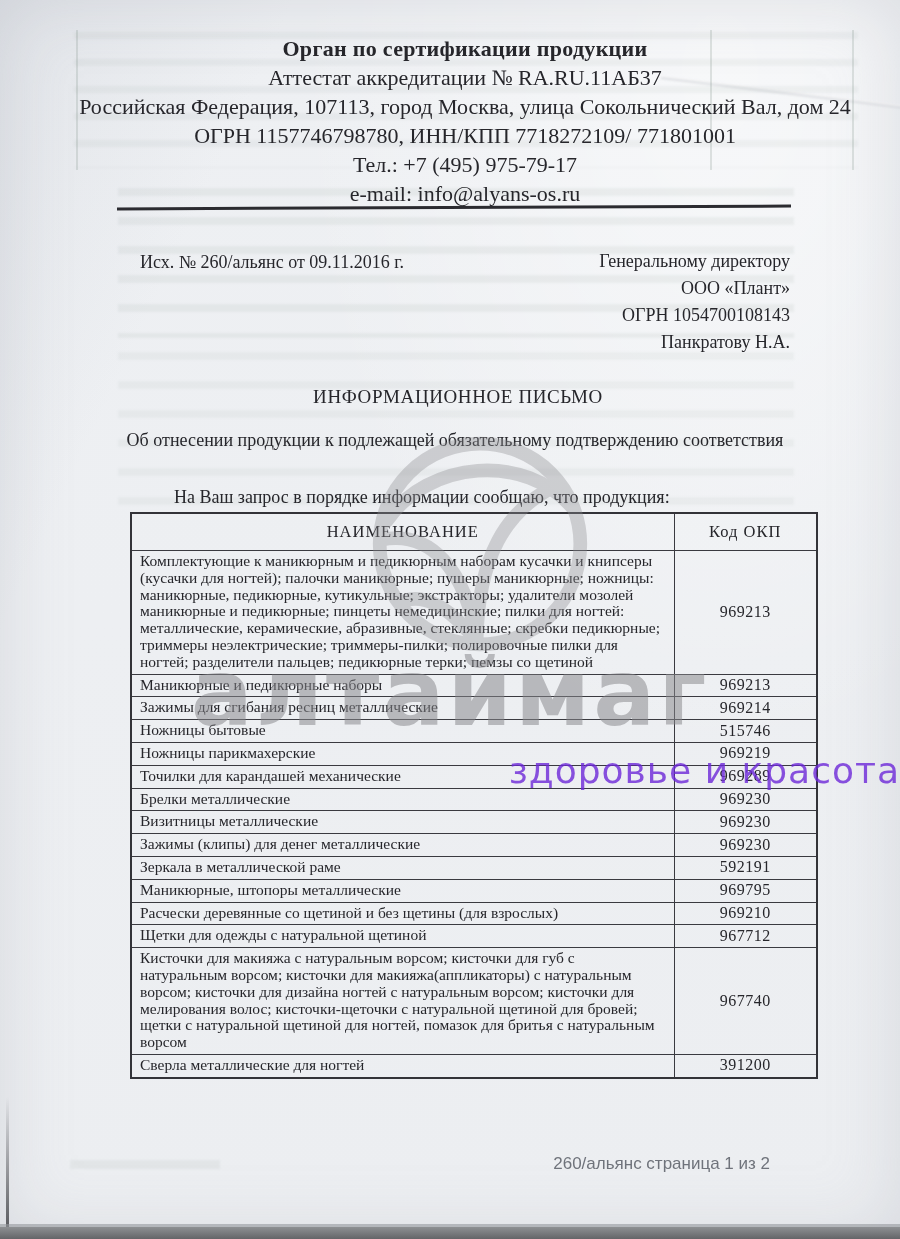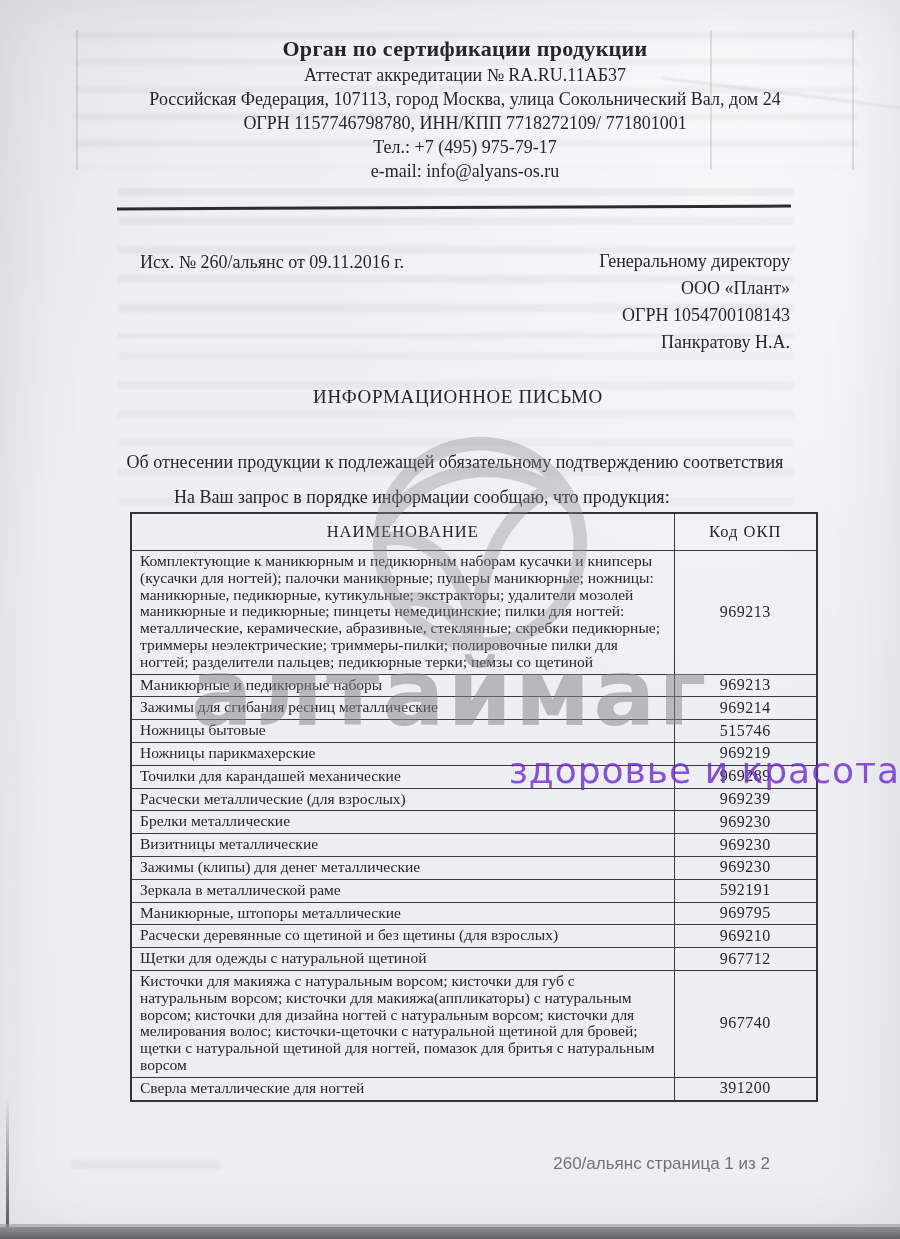--- a/index.html
+++ b/index.html
@@ -30,32 +30,32 @@
   .ghost-vline{position:absolute;top:30px;width:2px;height:140px;background:rgba(124,141,133,.22);filter:blur(.7px);}
   .gv1{left:76px;} .gv2{left:710px;} .gv3{left:852px;}
   .ghost-a{top:188px;left:118px;width:676px;height:150px;opacity:.45;}
   .ghost-b{top:352px;left:118px;width:676px;height:166px;opacity:.34;}
   .ghost-footer{top:1160px;left:70px;width:150px;height:9px;opacity:.30;
     background:rgba(124,141,133,.30);}
   
   .letterhead{position:absolute;top:36px;left:60px;width:810px;text-align:center;}
   .lh-type{font-size:22px;font-weight:bold;letter-spacing:.3px;}
   .lh-name{font-size:23px;font-weight:bold;margin-top:7px;letter-spacing:.5px;}
-  .lh-line{font-size:18px;margin-top:3px;}
+  .lh-line{font-size:22px;margin-top:3px;}
   .lh-email a, .email-underline{color:#26262b;}
   .rule{
     position:absolute;top:206px;left:117px;width:674px;height:2.5px;
     background:#2b2b30;transform:rotate(-.25deg);
   }
   .outgoing{position:absolute;top:252px;left:140px;font-size:18px;}
   .addressee{position:absolute;top:248px;left:520px;width:270px;text-align:right;
     font-size:18px;line-height:27px;}
   .doc-title{position:absolute;top:386px;left:8px;width:900px;text-align:center;
     font-size:19px;letter-spacing:.6px;}
-  .doc-subject{position:absolute;top:452px;left:60px;width:790px;text-align:center;font-size:18px;}
+  .doc-subject{position:absolute;top:430px;left:60px;width:790px;text-align:center;font-size:18px;}
   .lead{position:absolute;top:487px;left:174px;font-size:18px;}
   
   table.okp{
     position:absolute;top:512px;left:130px;width:686px;
     border-collapse:collapse;table-layout:fixed;
     font-size:15.5px;line-height:16.8px;
     border:2px solid #333338;
   }
   table.okp col.c-name{width:543px;}
   table.okp col.c-code{width:143px;}
@@ -158,24 +158,20 @@
         <td class="name">Ножницы бытовые</td>
         <td class="code">515746</td>
       </tr>
     <tr>
         <td class="name">Ножницы парикмахерские</td>
         <td class="code">969219</td>
       </tr>
     <tr>
         <td class="name">Точилки для карандашей механические</td>
         <td class="code">969289</td>
-      </tr>
-    <tr>
-        <td class="name">Расчески металлические (для взрослых)</td>
-        <td class="code">969239</td>
       </tr>
     <tr>
         <td class="name">Брелки металлические</td>
         <td class="code">969230</td>
       </tr>
     <tr>
         <td class="name">Визитницы металлические</td>
         <td class="code">969230</td>
       </tr>
     <tr>

